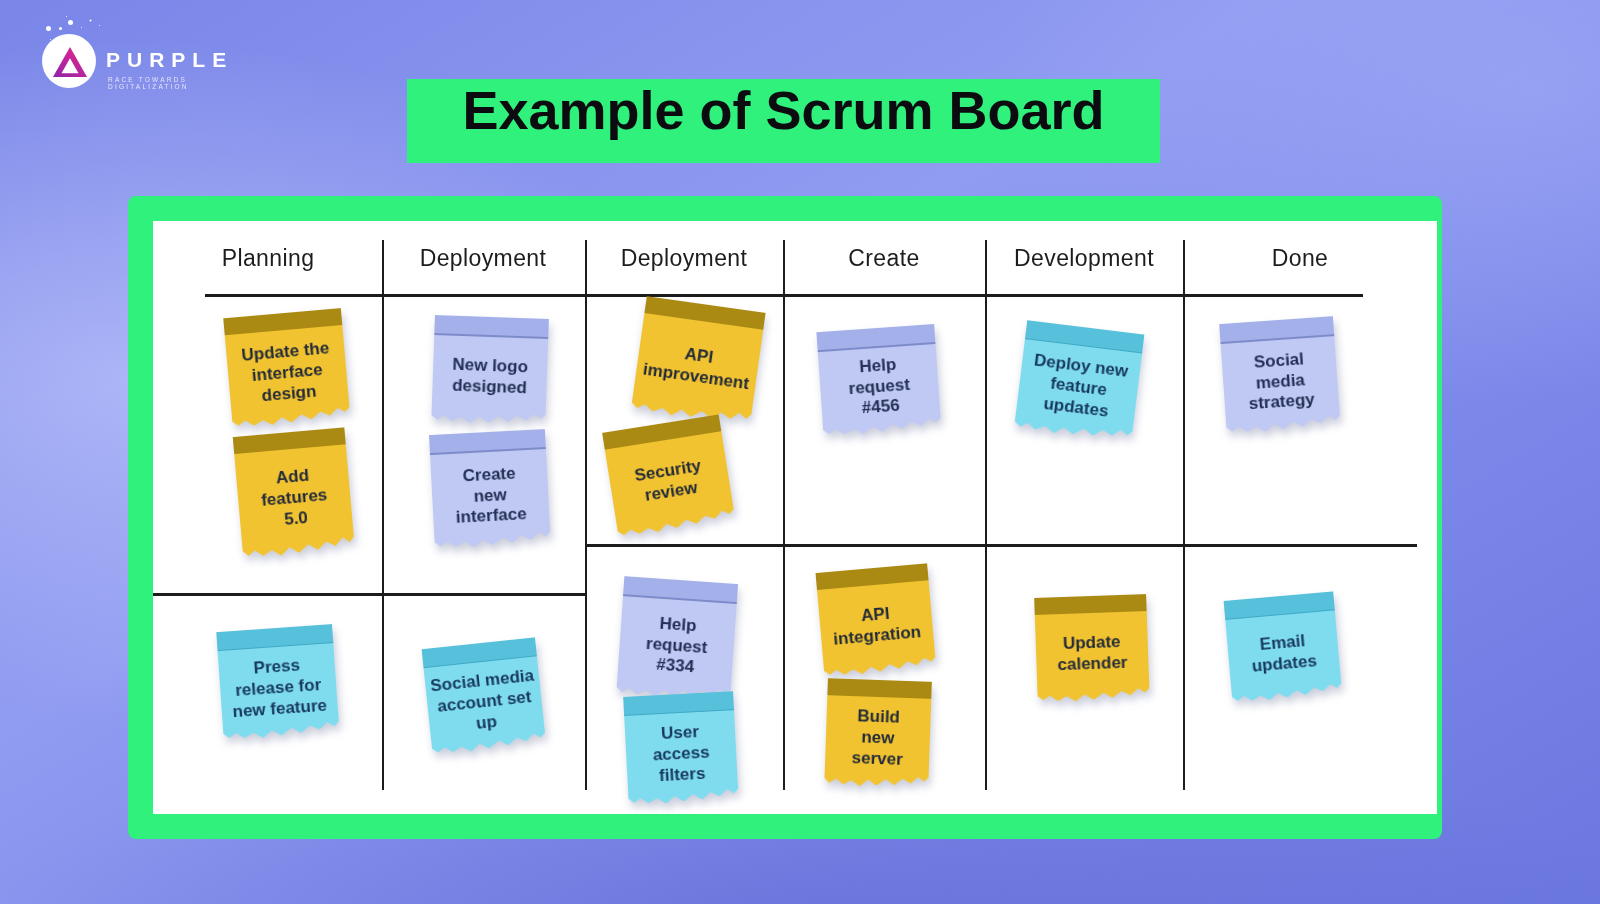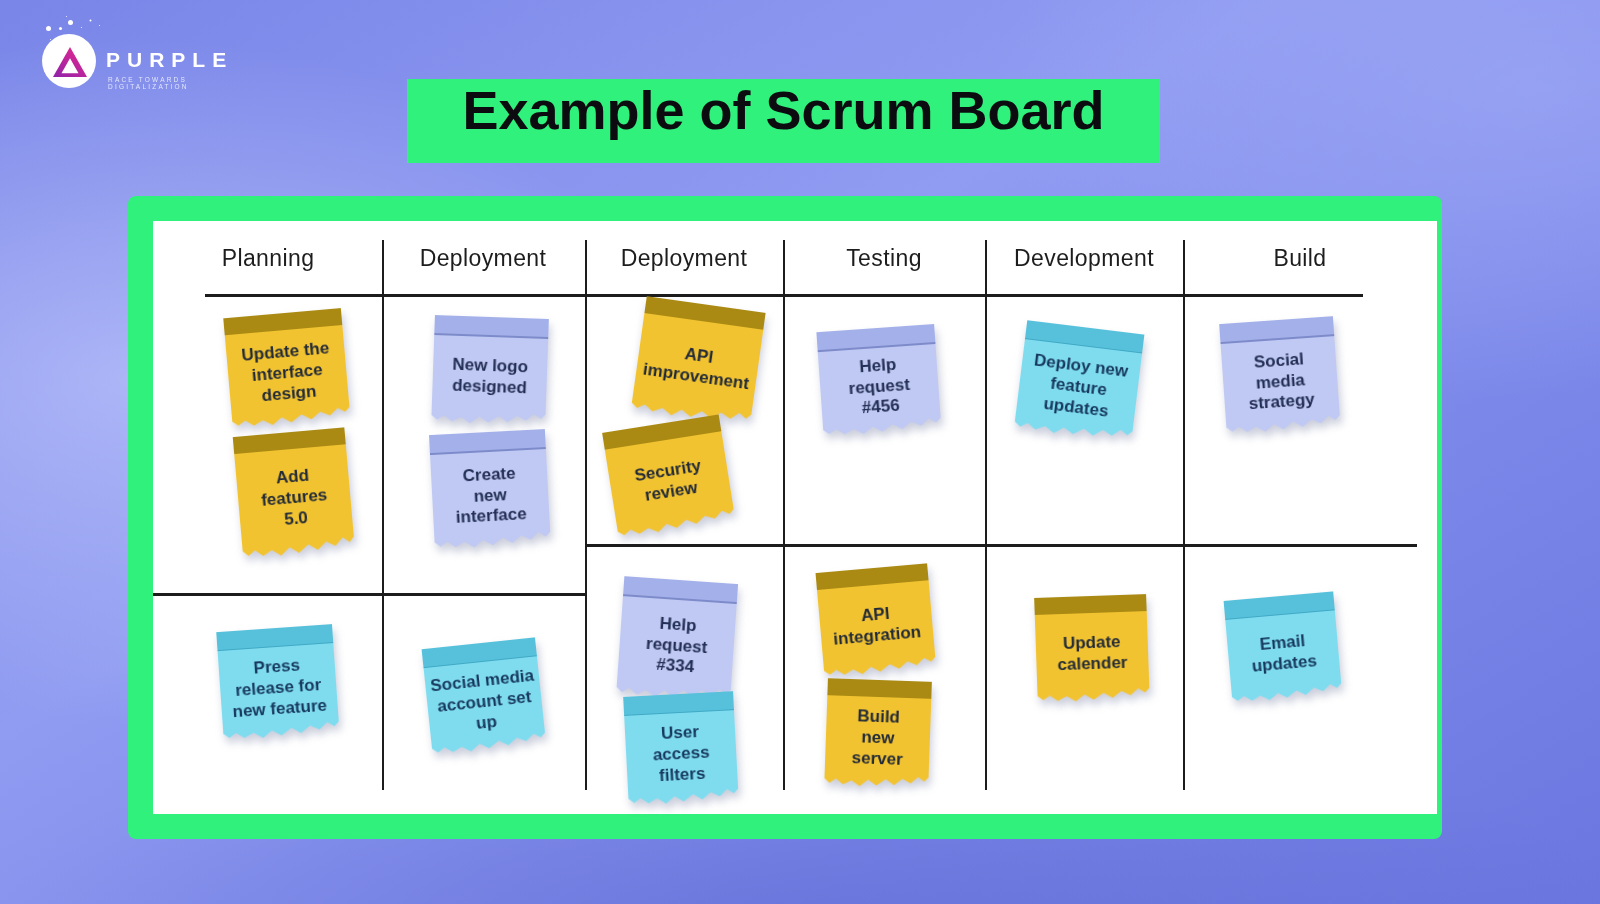--- a/index.html
+++ b/index.html
@@ -92,23 +92,23 @@
   <div class="title-banner">
     <div class="title-text">Example of Scrum Board</div>
   </div>
 
   <div class="board-frame">
     <div class="board-white">
 
       <div class="col-header" style="left:15px">Planning</div>
       <div class="col-header" style="left:230px">Deployment</div>
       <div class="col-header" style="left:431px">Deployment</div>
-      <div class="col-header" style="left:631px">Testing</div>
+      <div class="col-header" style="left:631px">Create</div>
       <div class="col-header" style="left:831px">Development</div>
-      <div class="col-header" style="left:1047px">Build</div>
+      <div class="col-header" style="left:1047px">Done</div>
 
       <div class="h-line" style="left:52px;top:73px;width:1158px;height:3px"></div>
       <div class="v-line" style="left:229px;top:19px;width:2px;height:550px"></div>
       <div class="v-line" style="left:432px;top:19px;width:2px;height:550px"></div>
       <div class="v-line" style="left:630px;top:19px;width:2px;height:550px"></div>
       <div class="v-line" style="left:832px;top:19px;width:2px;height:550px"></div>
       <div class="v-line" style="left:1030px;top:19px;width:2px;height:550px"></div>
       <div class="h-line" style="left:432px;top:323px;width:832px;height:3px"></div>
       <div class="h-line" style="left:0px;top:372px;width:432px;height:3px"></div>
 

